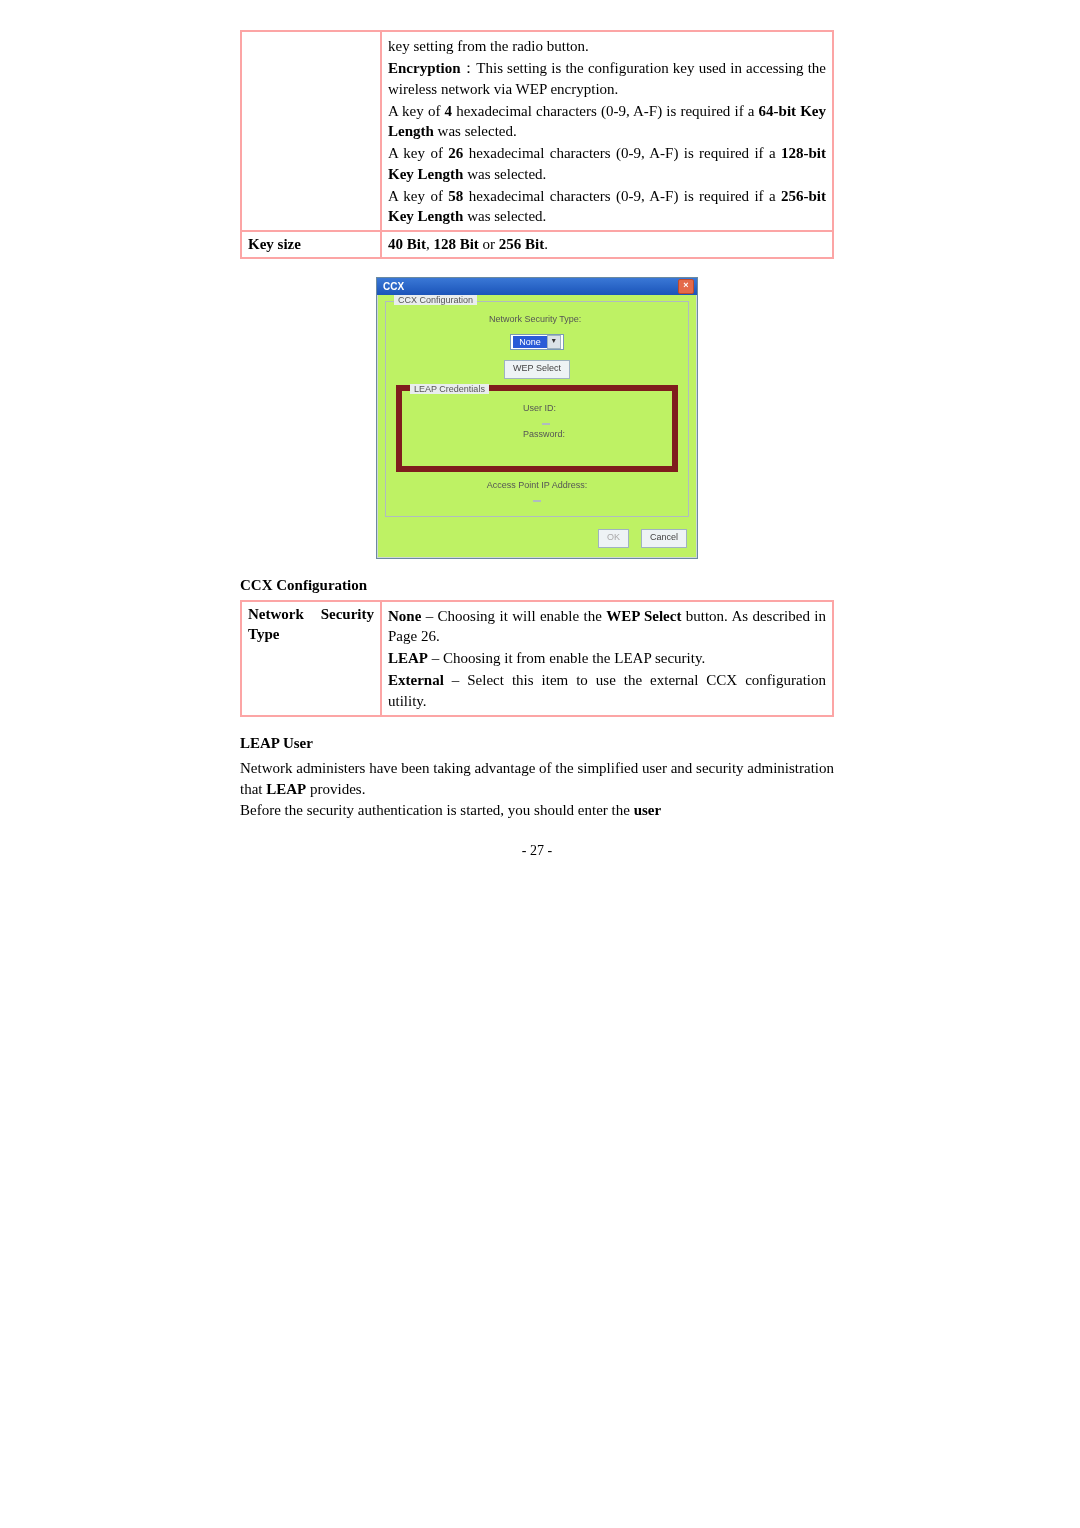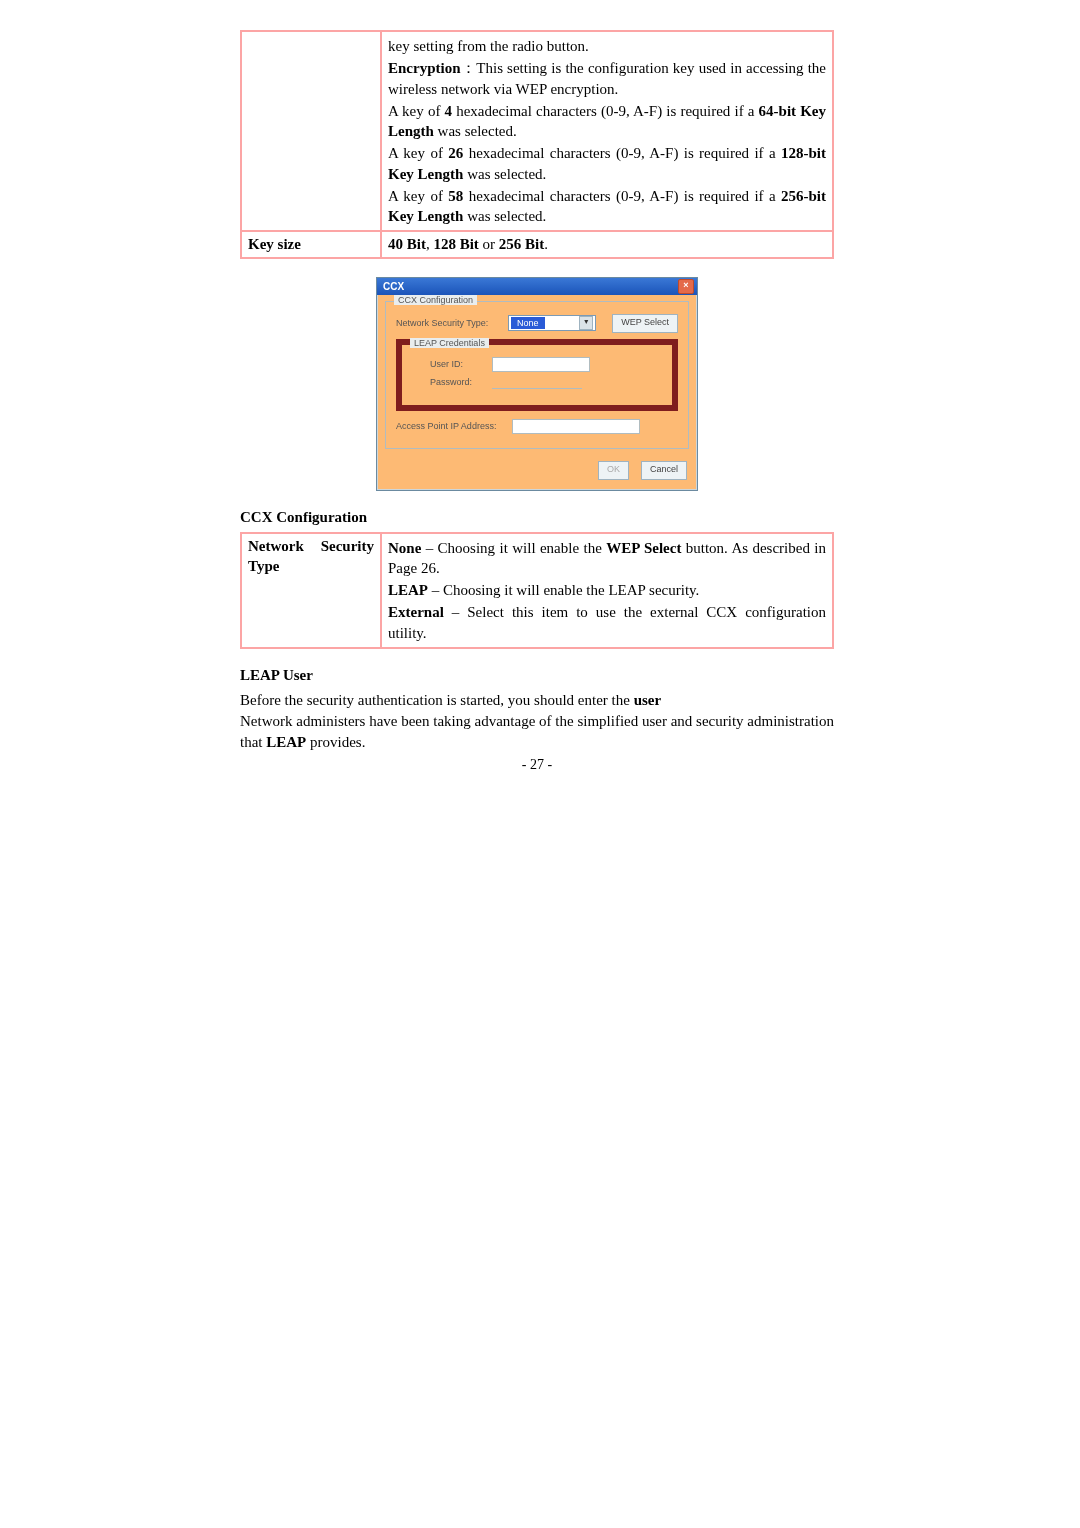--- a/index.html
+++ b/index.html
@@ -41,33 +41,33 @@
   .section-title {
     font-weight: bold;
     margin: 10px 0 6px 0;
   }
   .body-text {
     text-align: justify;
     line-height: 1.4;
   }
   .page-num {
     text-align: center;
-    margin-top: 4px;
+    margin-top: 22px;
     font-size: 14px;
   }
   
   .dialog-wrap {
     display: flex;
     justify-content: center;
     margin: 6px 0 18px 0;
   }
   .dialog {
     width: 320px;
     border: 1px solid #6b8aa0;
-    background: #fdba74;
+    background: #bef264;
     font-family: Tahoma, Arial, sans-serif;
     font-size: 9px;
     color: #444;
     box-shadow: 0 0 0 1px #cdd6da inset;
   }
   .titlebar {
     height: 17px;
     background: linear-gradient(#3a78d6, #1b54b9);
     color: #fff;
     display: flex;
@@ -100,21 +100,22 @@
     left: 8px;
     background: #e9edee;
     padding: 0 4px;
     font-size: 9px;
     color: #555;
   }
   .dlg-row {
     display: flex;
     align-items: center;
     margin: 4px 0;
-    gap: 16px;
+    gap: 10px;
+    flex-direction: column;
   }
   .dlg-label { color: #555; }
   .dlg-dropdown {
     flex: 1;
     height: 14px;
     background: #fff;
     border: 1px solid #7b9ab5;
     display: flex;
     align-items: center;
     justify-content: space-between;
@@ -253,34 +254,34 @@
 
     <table class="info">
       <tbody>
           <tr>
         <td class="label" style="text-align:justify">Network Security Type</td>
         <td>
           <div class="para justify">
             <span class="bold">None</span><span> – Choosing it will enable the </span><span class="bold">WEP Select</span><span> button. As described in Page 26.</span>
           </div>
           <div class="para justify">
-            <span class="bold">LEAP</span><span> – Choosing it will enable the LEAP security.</span>
+            <span class="bold">LEAP</span><span> – Choosing it from enable the LEAP security.</span>
           </div>
           <div class="para justify">
             <span class="bold">External</span><span> – Select this item to use the external CCX configuration utility.</span>
           </div>
         </td>
       </tr>
     </tbody>
       </table>
 
     <div class="section-title" style="margin-top:4px">LEAP User</div>
     <div class="body-text">
+      <span>Network administers have been taking advantage of the simplified user and security administration that </span><span class="bold">LEAP</span><span> provides.</span>
+    </div>
+    <div class="body-text">
       <span>Before the security authentication is started, you should enter the </span><span class="bold">user</span>
     </div>
-    <div class="body-text">
-      <span>Network administers have been taking advantage of the simplified user and security administration that </span><span class="bold">LEAP</span><span> provides.</span>
-    </div>
 
     <div class="page-num">- 27 -</div>
 
   </div>
 </div>
 
 </body></html>

